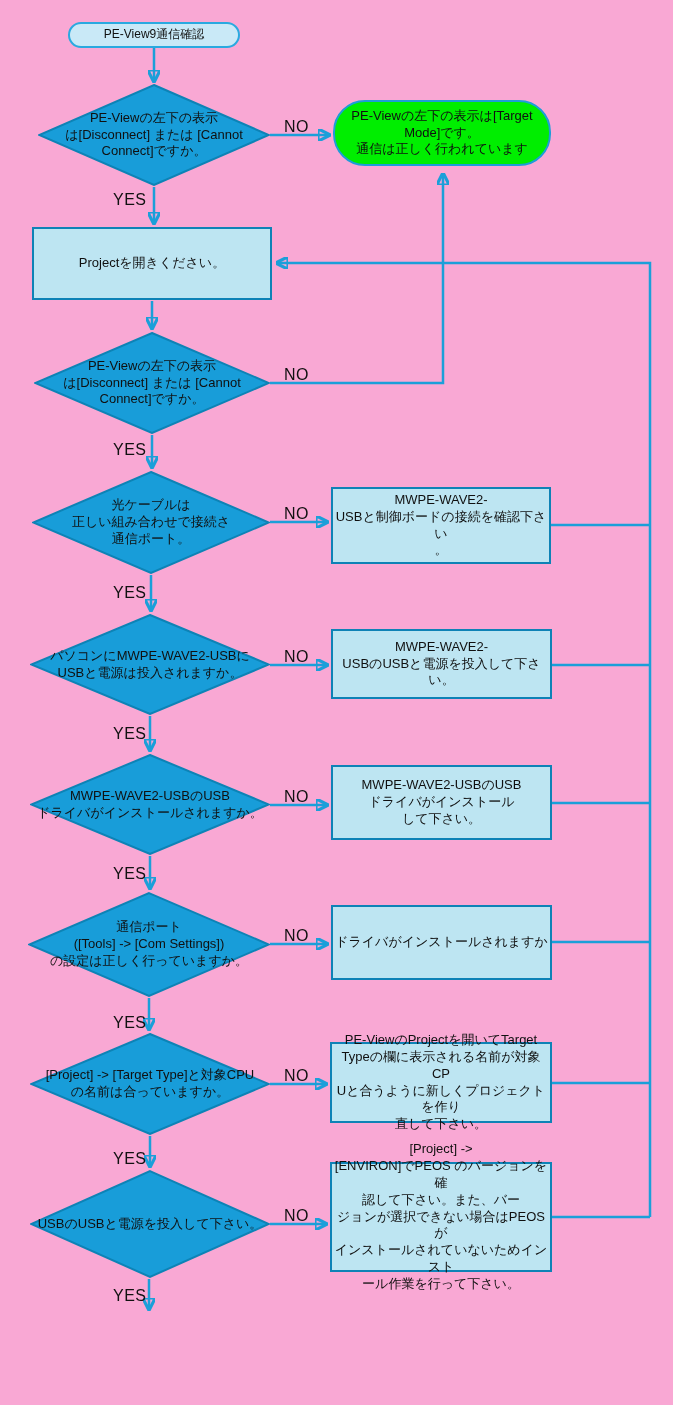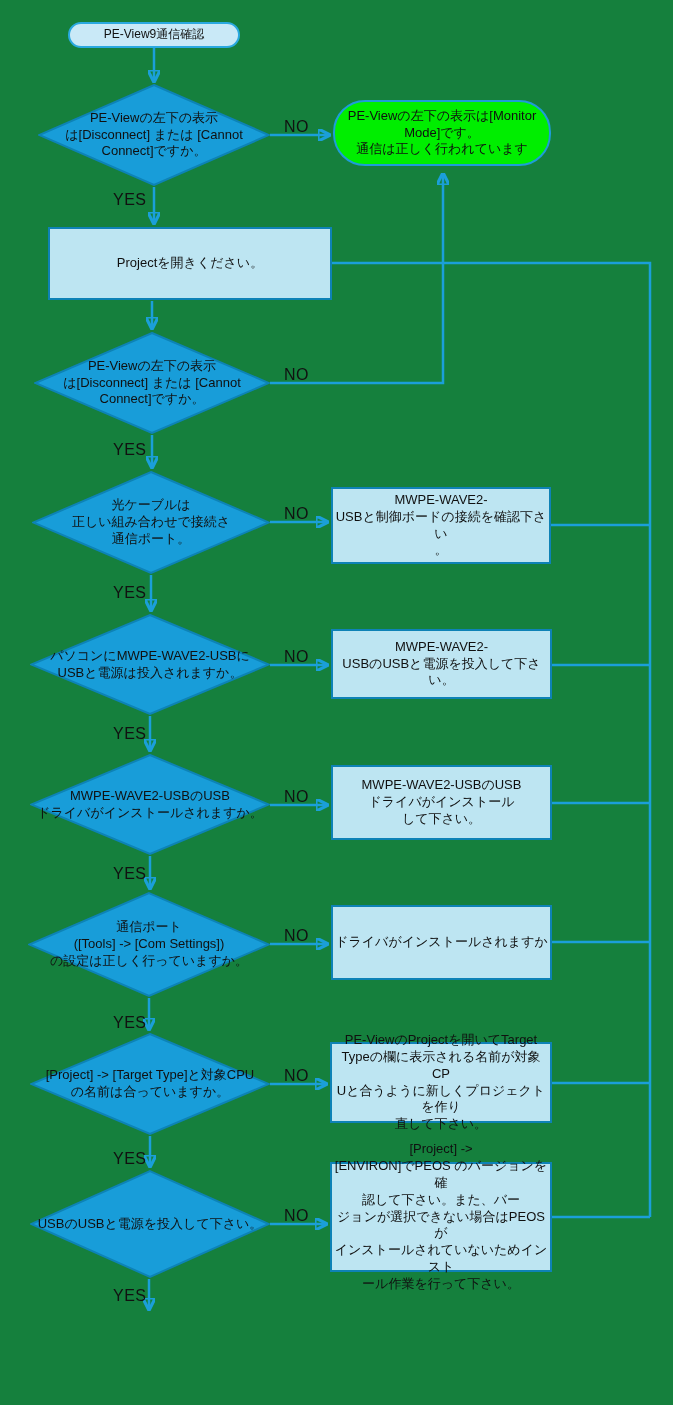--- a/index.html
+++ b/index.html
@@ -9,21 +9,21 @@
     --process-fill:#BDE5F2;
     --process-border:#0E82B6;
     --terminator-fill:#C9E9F7;
     --terminator-border:#2AA9E0;
     --success-fill:#00EE00;
     --success-border:#1E9CD8;
     --text:#101010;
   }
   html,body{margin:0;padding:0;background:#ffffff;}
   .canvas{
-    position:relative;width:673px;height:1405px;background:#15803d;
+    position:relative;width:673px;height:1405px;background:#f9a8d4;
     font-family:"Liberation Sans","DejaVu Sans",sans-serif;color:var(--text);
     overflow:hidden;
   }
   .wires{position:absolute;left:0;top:0;z-index:1;}
   .wires path{fill:none;stroke:var(--flow-accent);stroke-width:2.5;}
   .arrowhead{fill:var(--flow-accent);}
   .node{position:absolute;z-index:2;box-sizing:border-box;}
   .node-text{
     position:absolute;inset:0;display:flex;align-items:center;justify-content:center;
     text-align:center;white-space:pre-line;font-size:13px;line-height:1.3;padding:2px;
@@ -94,26 +94,26 @@
   <div class="node decision" style="left:38px;top:84px;width:232px;height:102px;">
     <svg class="dshape" viewBox="0 0 200 100" preserveAspectRatio="none">
         <polygon points="100,1 199,50 100,99 1,50"></polygon>
       </svg>
     <div class="node-text">PE-Viewの左下の表示
 は[Disconnect] または [Cannot
 Connect]ですか。</div>
   </div>
 
   <div class="node success" style="left:333px;top:100px;width:218px;height:66px;">
-    <div class="node-text">PE-Viewの左下の表示は[Monitor
+    <div class="node-text">PE-Viewの左下の表示は[Target
 Mode]です。
 通信は正しく行われています</div>
   </div>
 
-  <div class="node process" style="left:48px;top:227px;width:284px;height:73px;">
+  <div class="node process" style="left:32px;top:227px;width:240px;height:73px;">
     <div class="node-text">Projectを開きください。</div>
   </div>
 
   <div class="node decision" style="left:34px;top:332px;width:236px;height:102px;">
     <svg class="dshape" viewBox="0 0 200 100" preserveAspectRatio="none">
         <polygon points="100,1 199,50 100,99 1,50"></polygon>
       </svg>
     <div class="node-text">PE-Viewの左下の表示
 は[Disconnect] または [Cannot
 Connect]ですか。</div>

